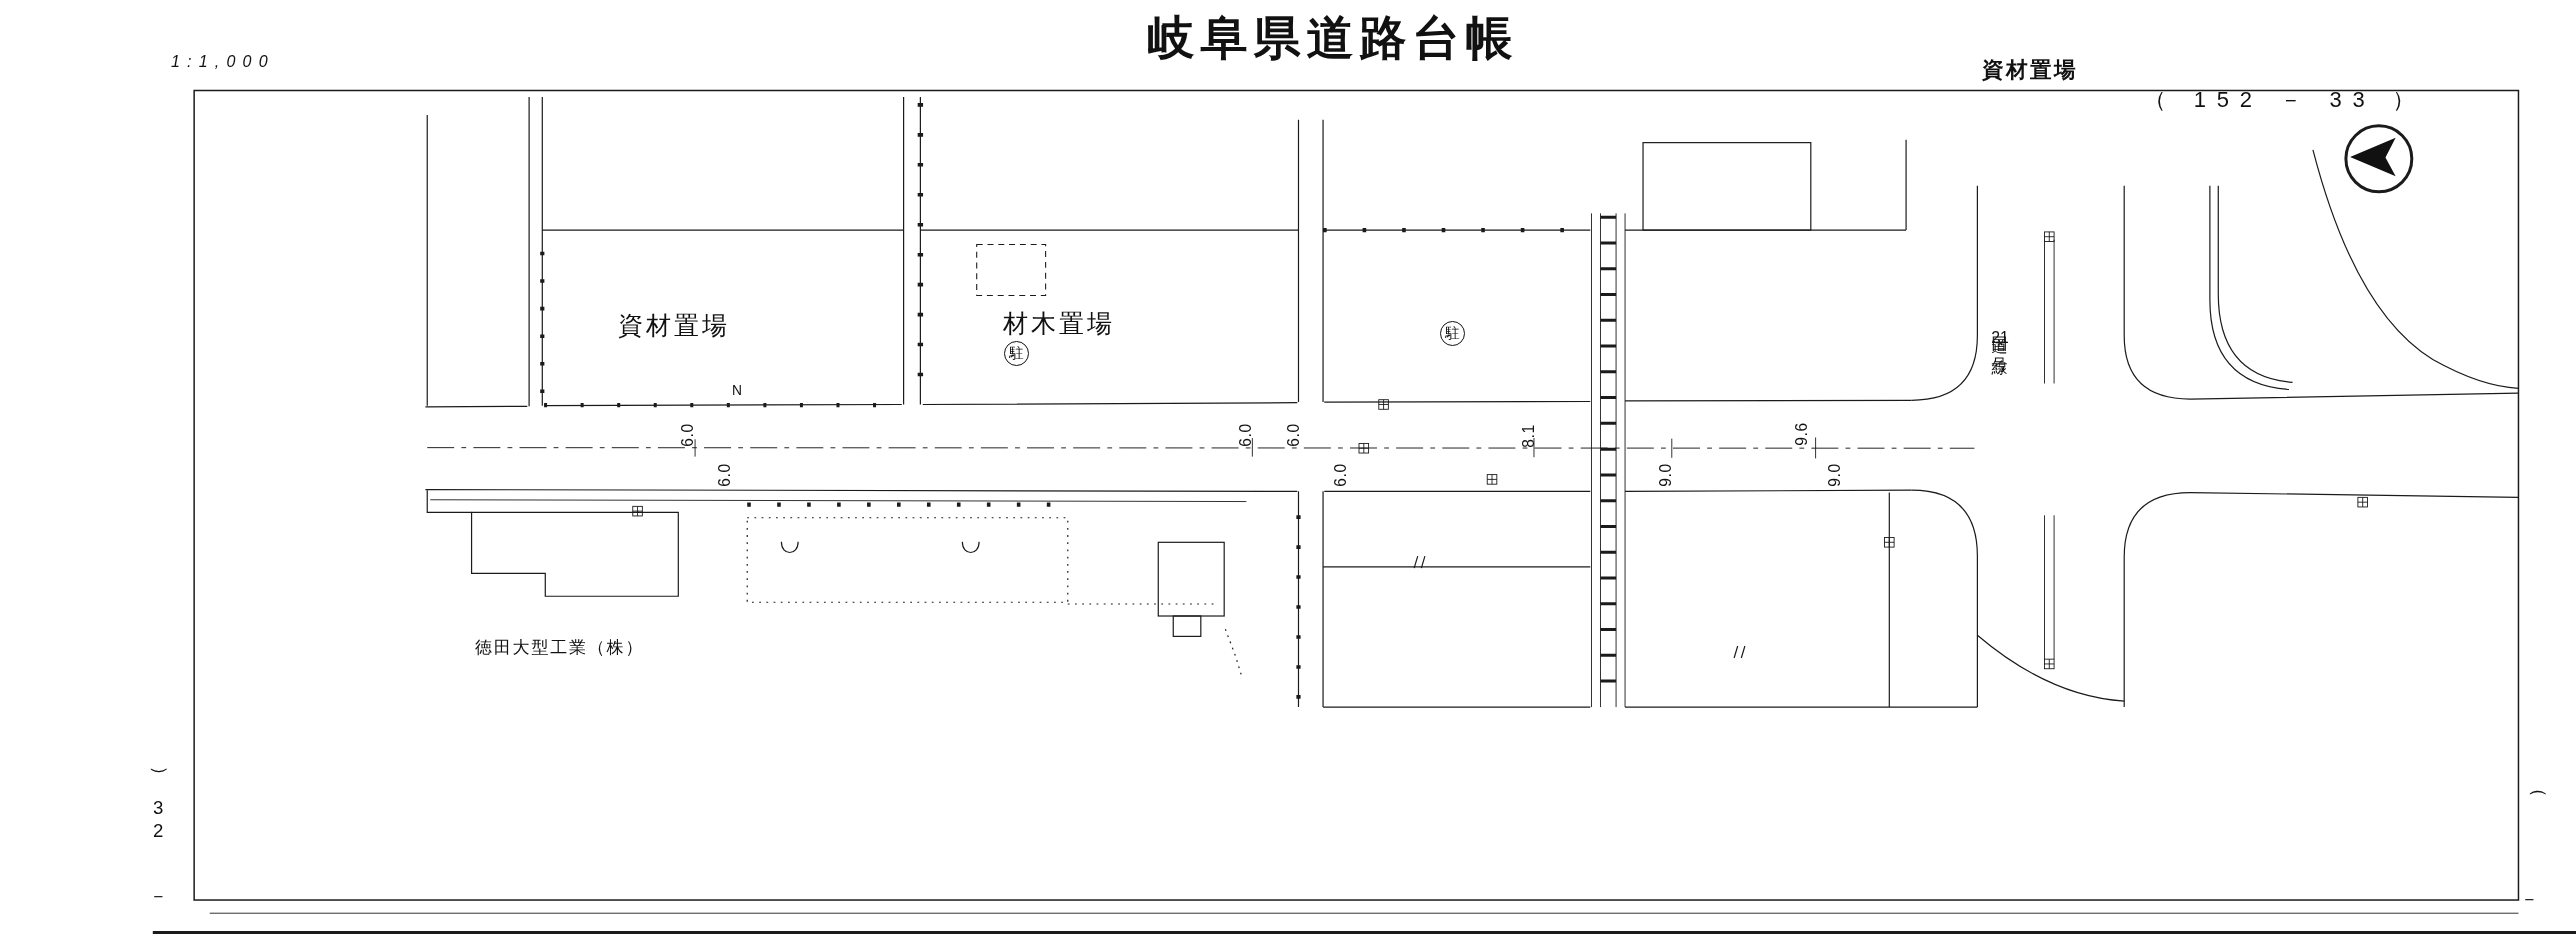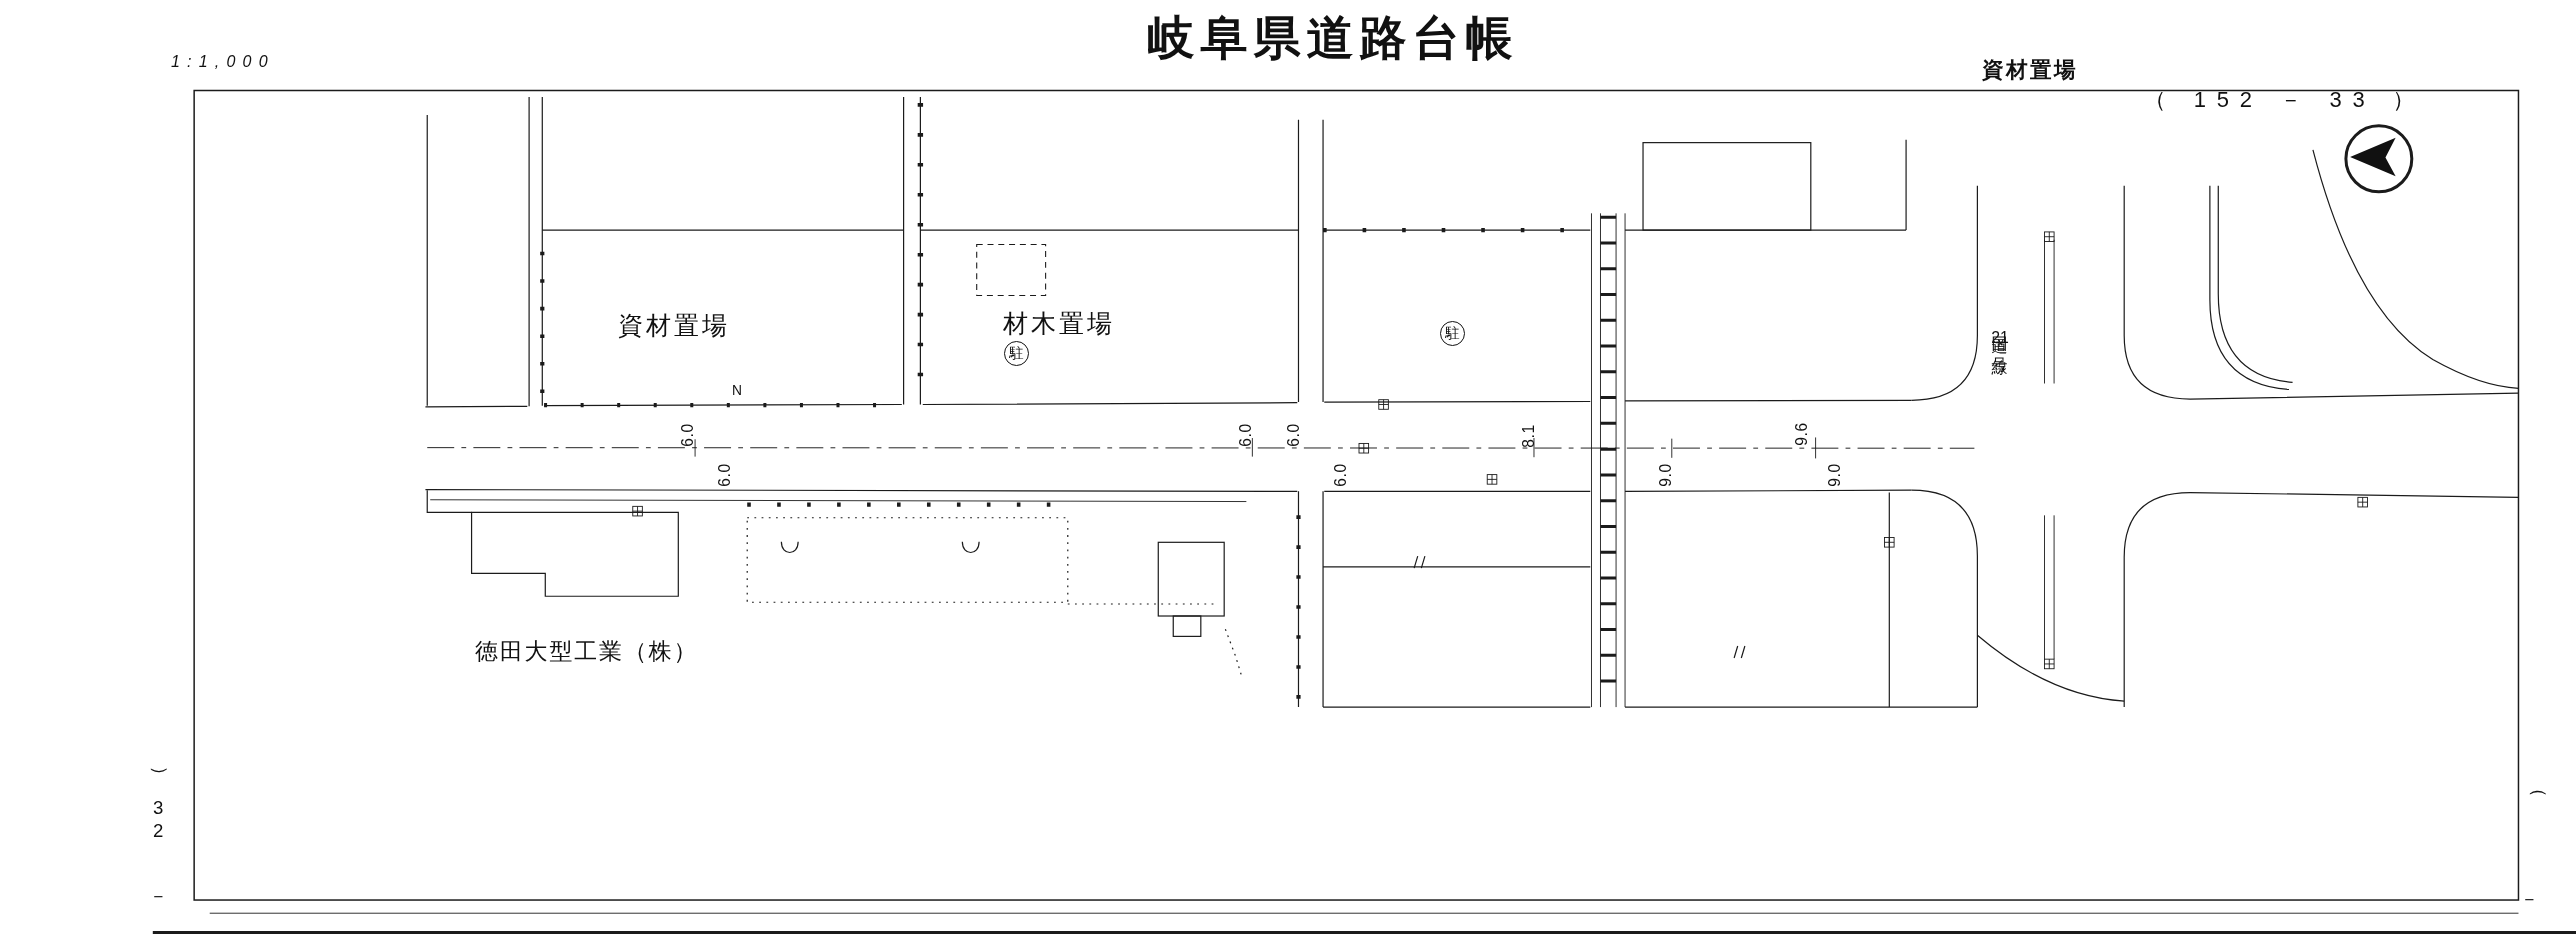--- a/index.html
+++ b/index.html
@@ -9,21 +9,21 @@
   }
   .abs{position:absolute;}
   .ctr{transform:translateX(-50%);}
   
   .scale-text{font-size:16px;letter-spacing:7.2px;font-weight:500;font-style:italic;}
   .sheet-title{font-size:47px;font-weight:700;letter-spacing:6px;white-space:nowrap;}
   .route-label{font-size:21.6px;font-weight:700;letter-spacing:2.4px;}
   .route-value{font-size:22px;letter-spacing:10.8px;font-weight:500;white-space:nowrap;margin-top:32px;}
   
   .map-label{font-size:25px;letter-spacing:3px;white-space:nowrap;}
-  .company-label{font-size:23px;letter-spacing:1.8px;white-space:nowrap;}
+  .company-label{font-size:17px;letter-spacing:1.8px;white-space:nowrap;}
   .n-label{font-size:13.8px;}
   .maru{width:25px;height:25px;border:1.2px solid #111;border-radius:50%;
         display:flex;align-items:center;justify-content:center;font-size:14.4px;box-sizing:border-box;}
   .vtext{writing-mode:vertical-rl;text-orientation:upright;font-size:16px;letter-spacing:2.4px;line-height:1.1;}
   .tcu{text-combine-upright:all;}
   .dim{position:absolute;font-size:15.6px;transform:translate(-50%,-50%) rotate(-90deg);
        white-space:nowrap;letter-spacing:0.6px;}
   
   .margin-glyph{font-size:18.6px;}
   .rot90{display:inline-block;transform:rotate(90deg);}

